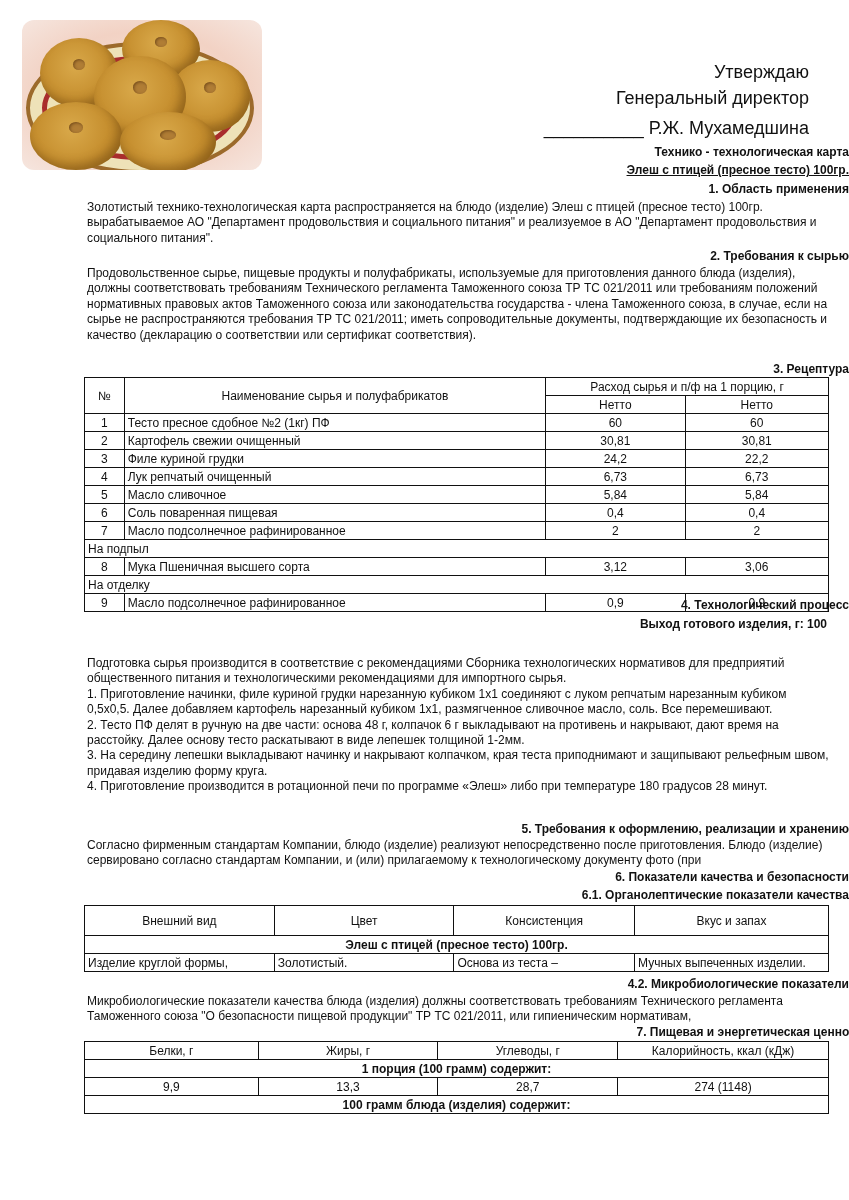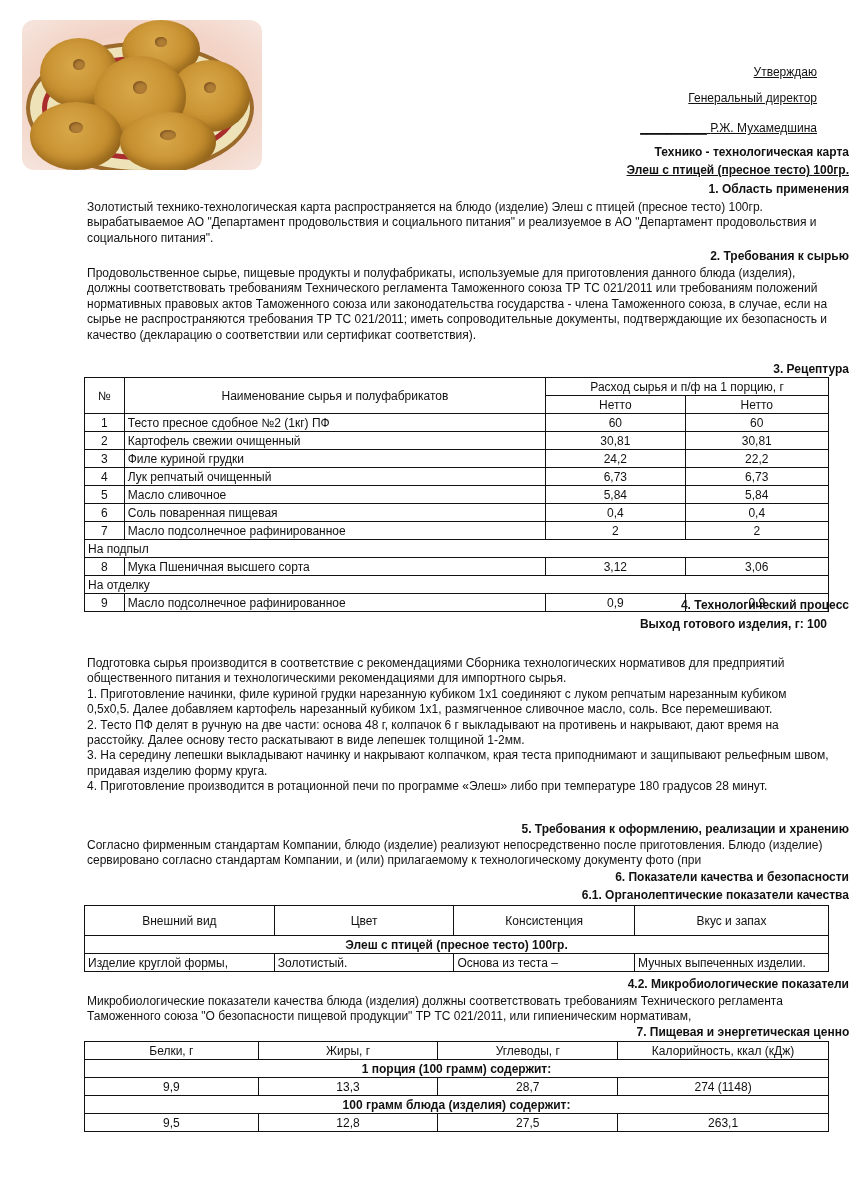--- a/index.html
+++ b/index.html
@@ -11,21 +11,21 @@
   .plate { position: absolute; left: 4px; top: 22px; width: 228px; height: 132px; border-radius: 50%;
            background: #eee2b8; border: 4px solid #9c6a2b; box-sizing: border-box; }
   .plate-inner { position: absolute; left: 12px; top: 10px; right: 12px; bottom: 10px; border-radius: 50%;
            border: 5px solid #a92d2d; }
   .bun { position: absolute; border-radius: 50%;
          background: radial-gradient(circle at 45% 40%, #d9a94a 0%, #c68f2f 55%, #a8741f 100%);
          box-shadow: inset -4px -6px 10px rgba(80,45,5,.35); }
   .bun::after { content: ""; position: absolute; left: 42%; top: 30%; width: 16%; height: 16%; border-radius: 50%;
          background: #b07d35; box-shadow: inset 1px 1px 3px rgba(60,30,0,.5); }
 
-  .approve { right: 32px; text-align: right; font-size: 12px; line-height: 16px; text-decoration: underline; }
+  .approve { right: 40px; text-align: right; font-size: 18px; line-height: 16px; }
   .center { left: 0; width: 849px; text-align: right; }
   .title { font-size: 12px; font-weight: bold; }
   .u { text-decoration: underline; }
   .para { left: 87px; width: 745px; font-size: 12px; line-height: 15.4px; }
   .para p { margin: 0; }
 
   table { border-collapse: collapse; font-size: 12px; }
   td, th { border: 1px solid #111; padding: 0 3px; height: 17px; font-weight: normal; white-space: nowrap; }
   .recipe { left: 84px; top: 377px; width: 745px; }
   .recipe .num { text-align: center; width: 33px; }
@@ -216,20 +216,14 @@
       </tr>
   <tr>
     <td>9,9</td>
     <td>13,3</td>
     <td>28,7</td>
     <td>274 (1148)</td>
   </tr>
   <tr class="sub">
         <td colspan="4">100 грамм блюда (изделия) содержит:</td>
       </tr>
-  <tr>
-    <td>9,5</td>
-    <td>12,8</td>
-    <td>27,5</td>
-    <td>263,1</td>
-  </tr>
 </tbody>
   </table>
 
 </body></html>

